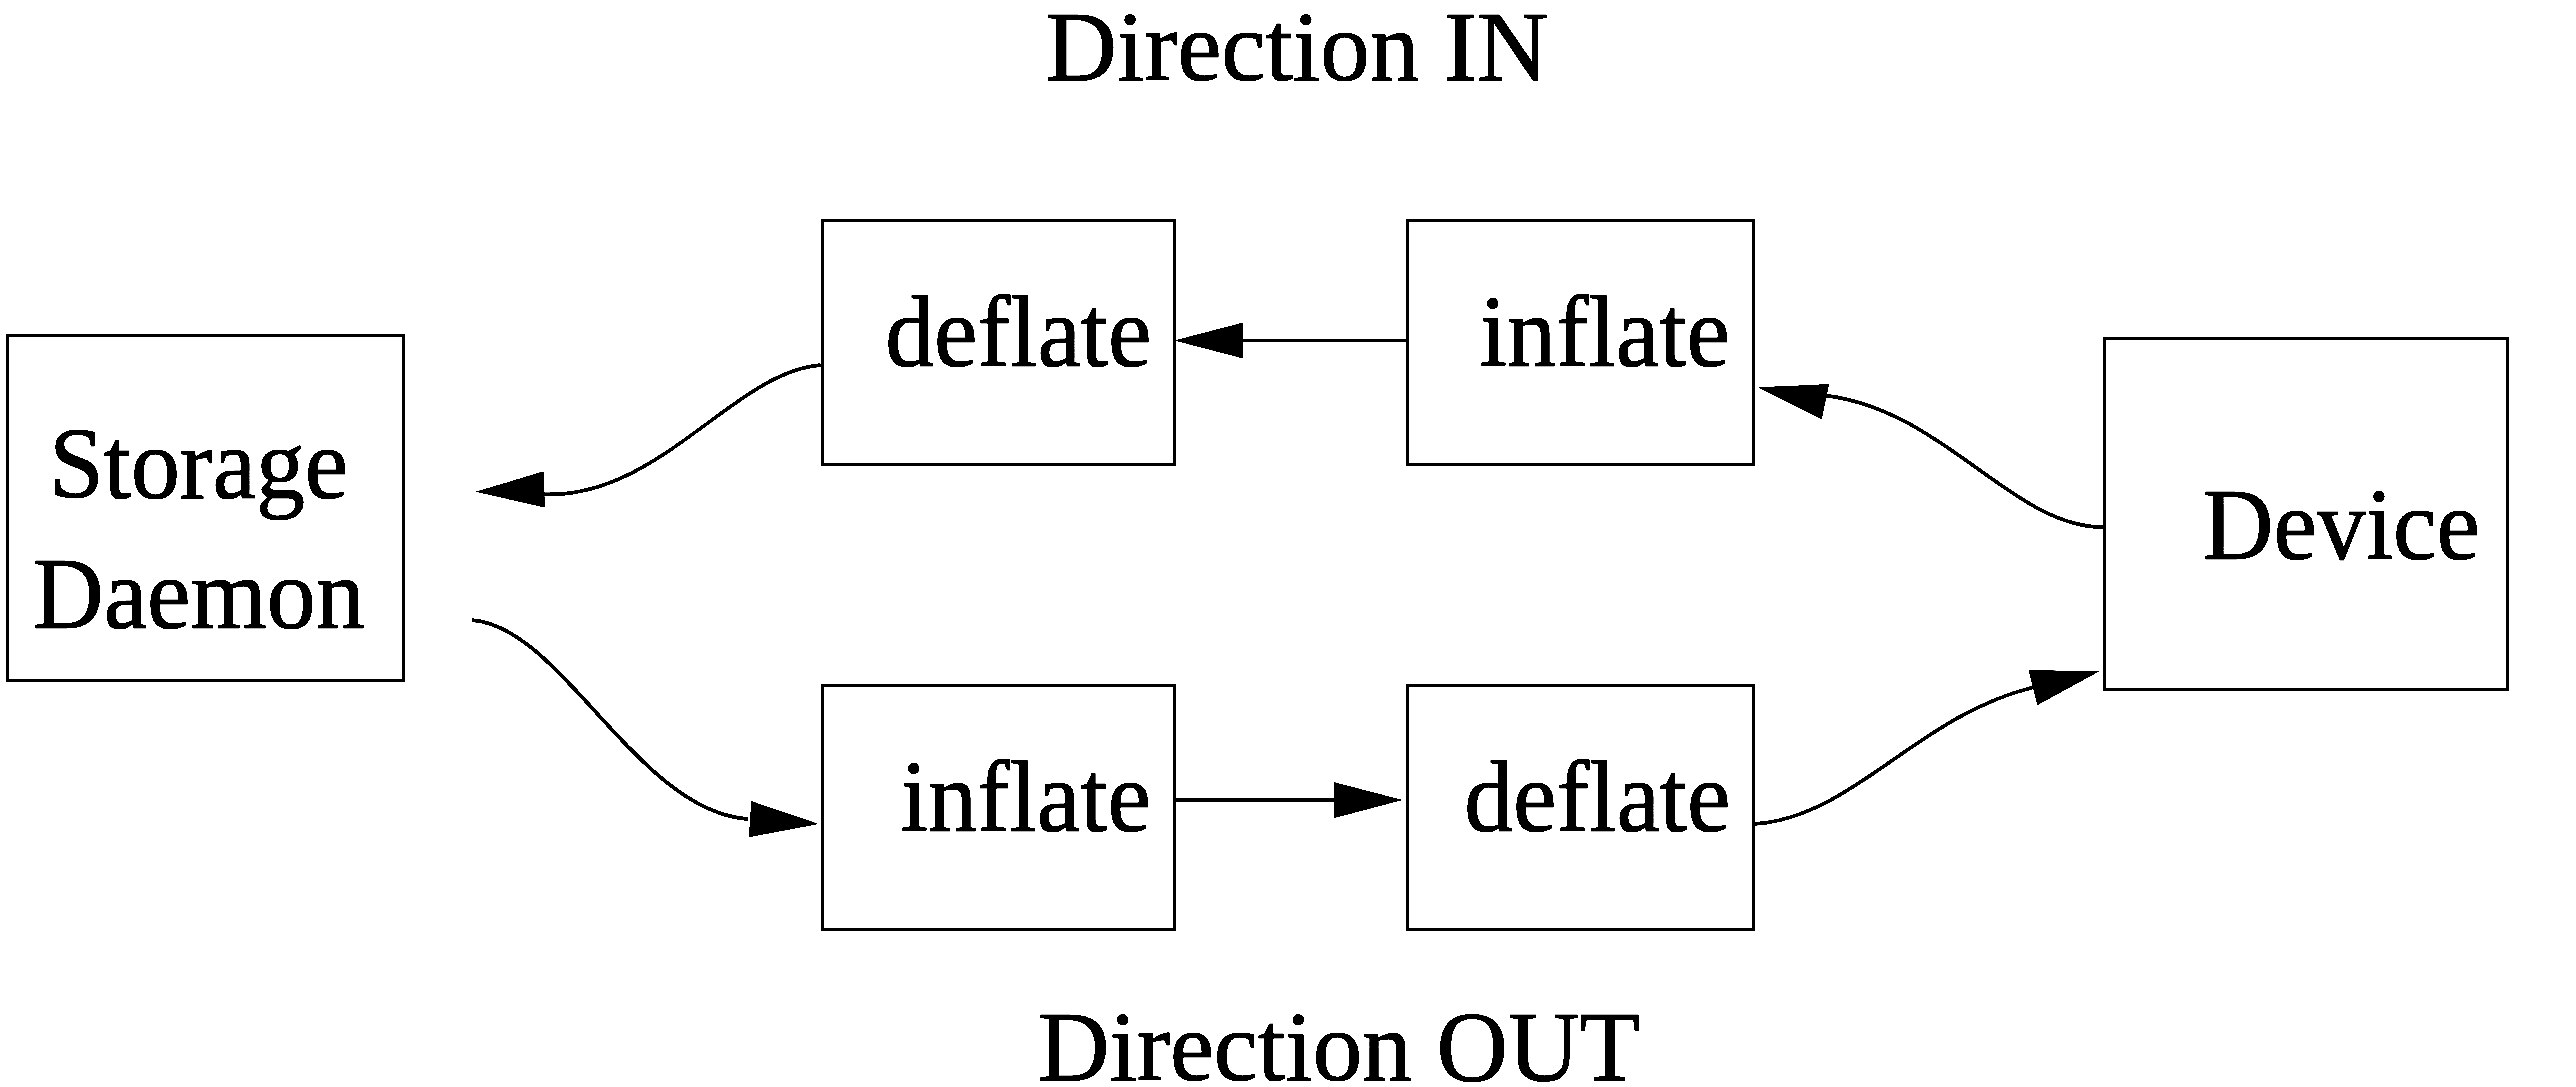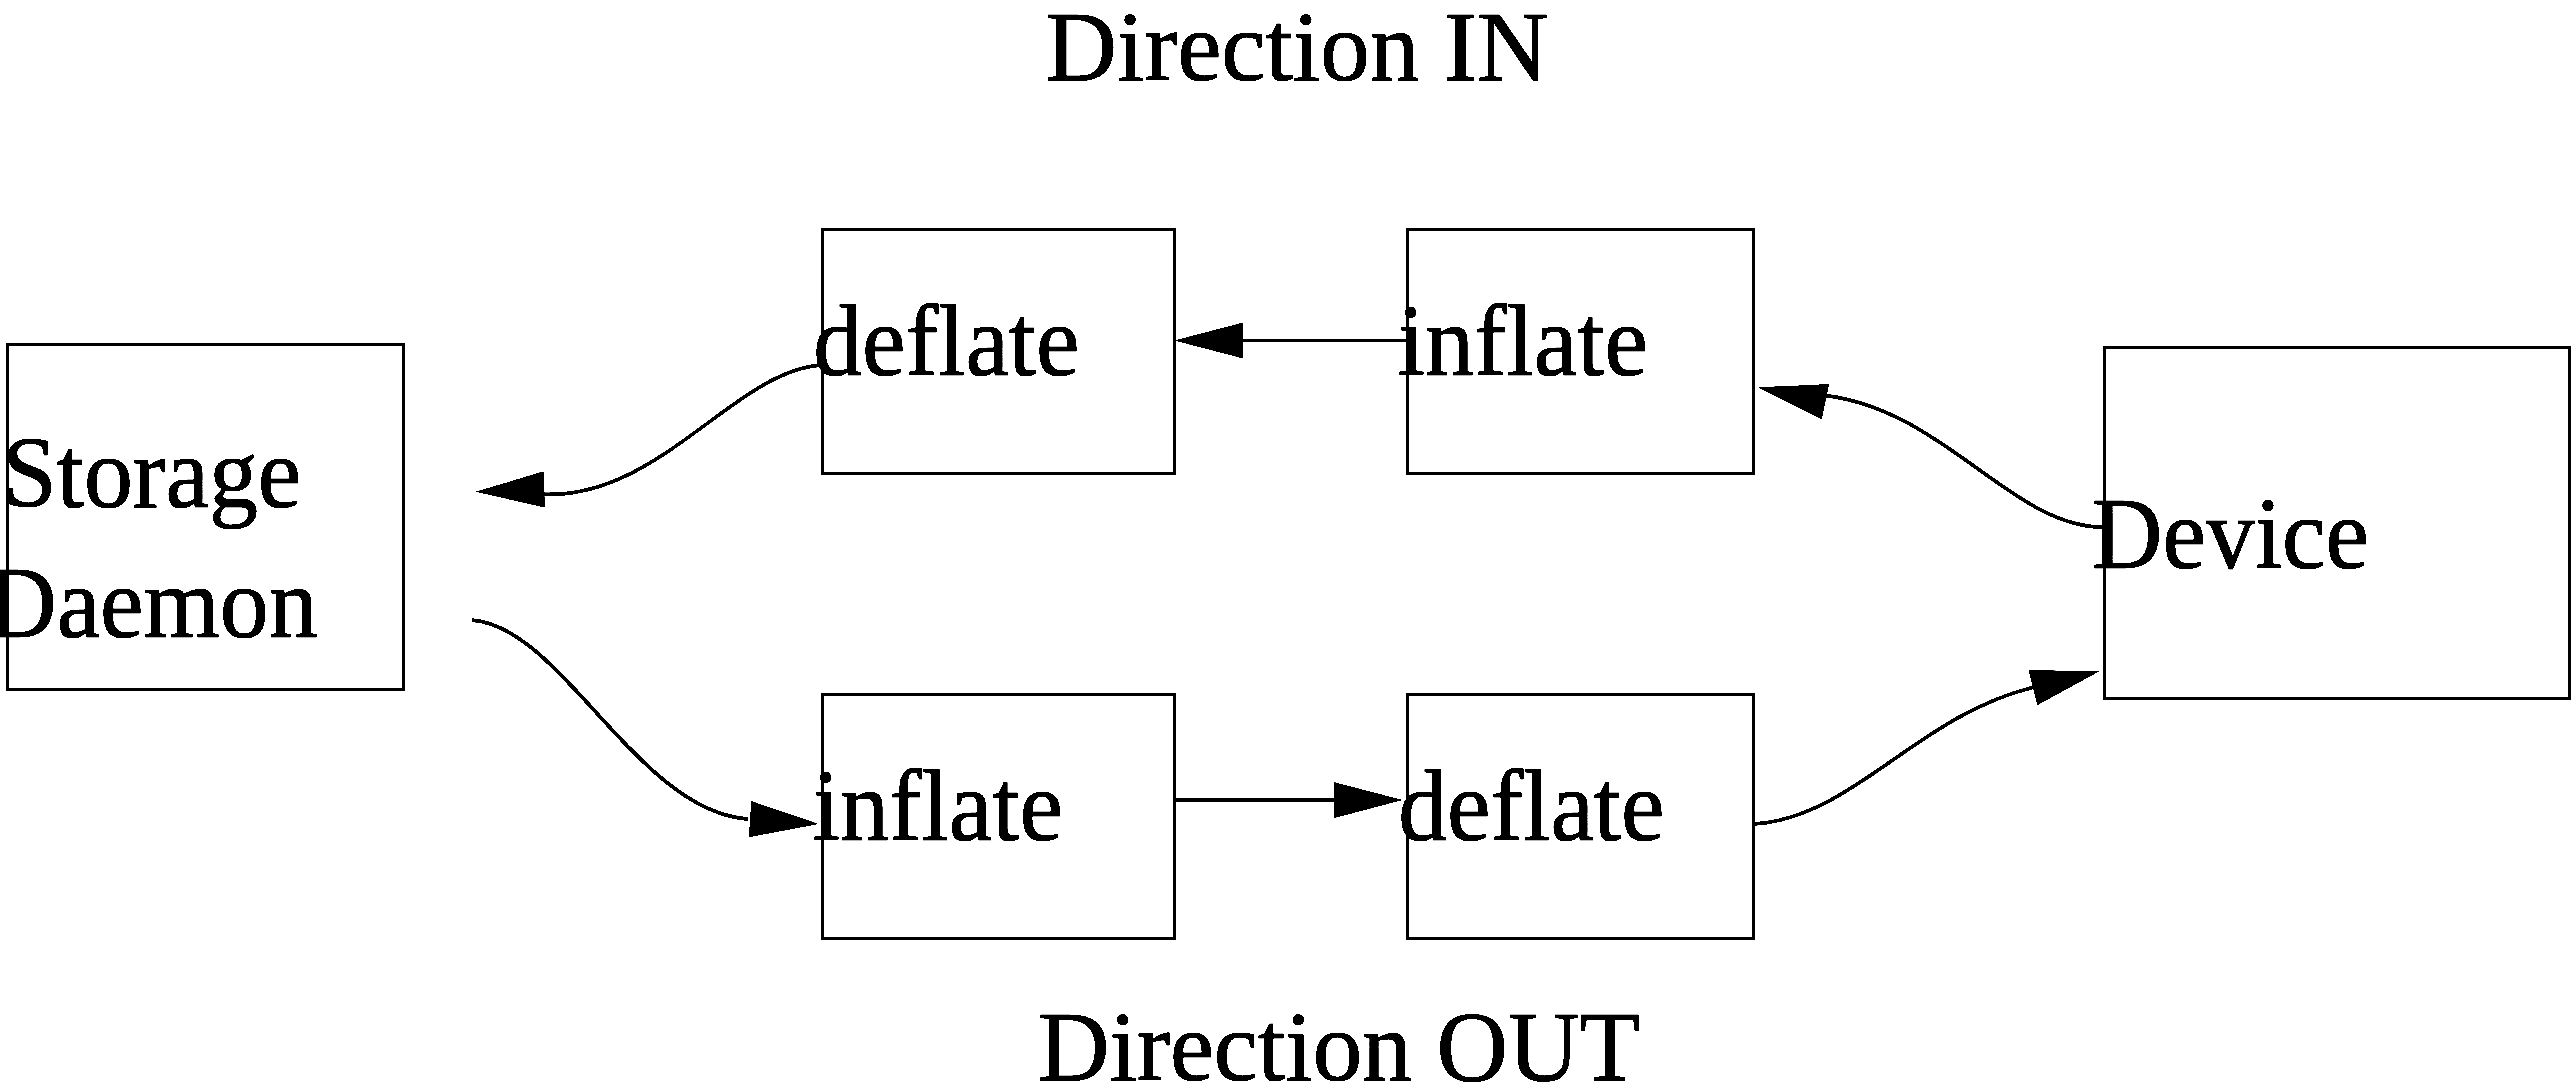--- a/index.html
+++ b/index.html
@@ -1,21 +1,21 @@
 <!DOCTYPE html>
 <html style="font-size:13px"><head>
 <meta charset="utf-8">
 <style>
   html,body{margin:0;padding:0;background:#ffffff;}
   .stage{position:relative;width:2576px;height:1088px;background:#ffffff;overflow:hidden;
          font-family:"Liberation Serif",serif;color:#000;
          filter:grayscale(1) contrast(22);}
   #edges{position:absolute;left:0;top:0;width:2576px;height:1088px;}
   .node{position:absolute;border:3.7px solid #000;box-sizing:border-box;background:#fff;
-        display:flex;align-items:center;justify-content:flex-start;margin-top:9px;}
+        display:flex;align-items:center;justify-content:flex-end;}
   .label{font-size:102px;line-height:1;text-align:center;white-space:nowrap;
          -webkit-text-stroke:1px #000;}
   .title{position:absolute;font-size:99px;line-height:1;transform:translateX(-50%);white-space:nowrap;
          -webkit-text-stroke:1px #000;}
   #title-in{left:1297px;top:-3.3px;}
   #title-out{left:1339px;top:997px;}
 </style>
 </head>
 <body>
 
@@ -44,21 +44,21 @@
       <div class="node" style="left: 821px; top: 219px; width: 355px; height: 247px;">
         <div class="label" style="line-height: 1; transform: translate(-16.4px, -10.7px) scaleX(0.96);">
           <div>deflate</div>
         </div>
       </div>
       <div class="node" style="left: 1406px; top: 219px; width: 349px; height: 247px;">
         <div class="label" style="line-height: 1; transform: translate(-16.4px, -10.7px) scaleX(0.96);">
           <div>inflate</div>
         </div>
       </div>
-      <div class="node" style="left: 2103px; top: 337px; width: 468px; height: 354px;">
+      <div class="node" style="left: 2103px; top: 337px; width: 406px; height: 354px;">
         <div class="label" style="line-height: 1; transform: translate(-20px, 10.7px) scaleX(0.96);">
           <div>Device</div>
         </div>
       </div>
       <div class="node" style="left: 821px; top: 684px; width: 355px; height: 247px;">
         <div class="label" style="line-height: 1; transform: translate(-16.4px, -10.7px) scaleX(0.96);">
           <div>inflate</div>
         </div>
       </div>
       <div class="node" style="left: 1406px; top: 684px; width: 349px; height: 247px;">

